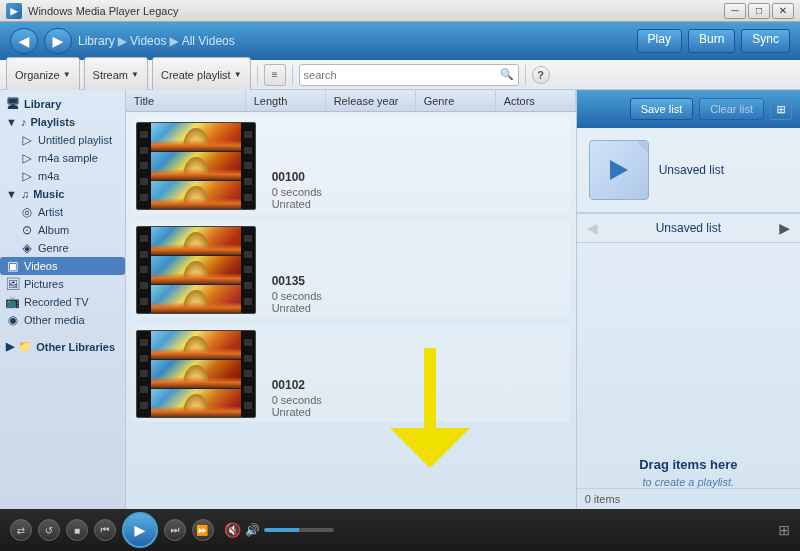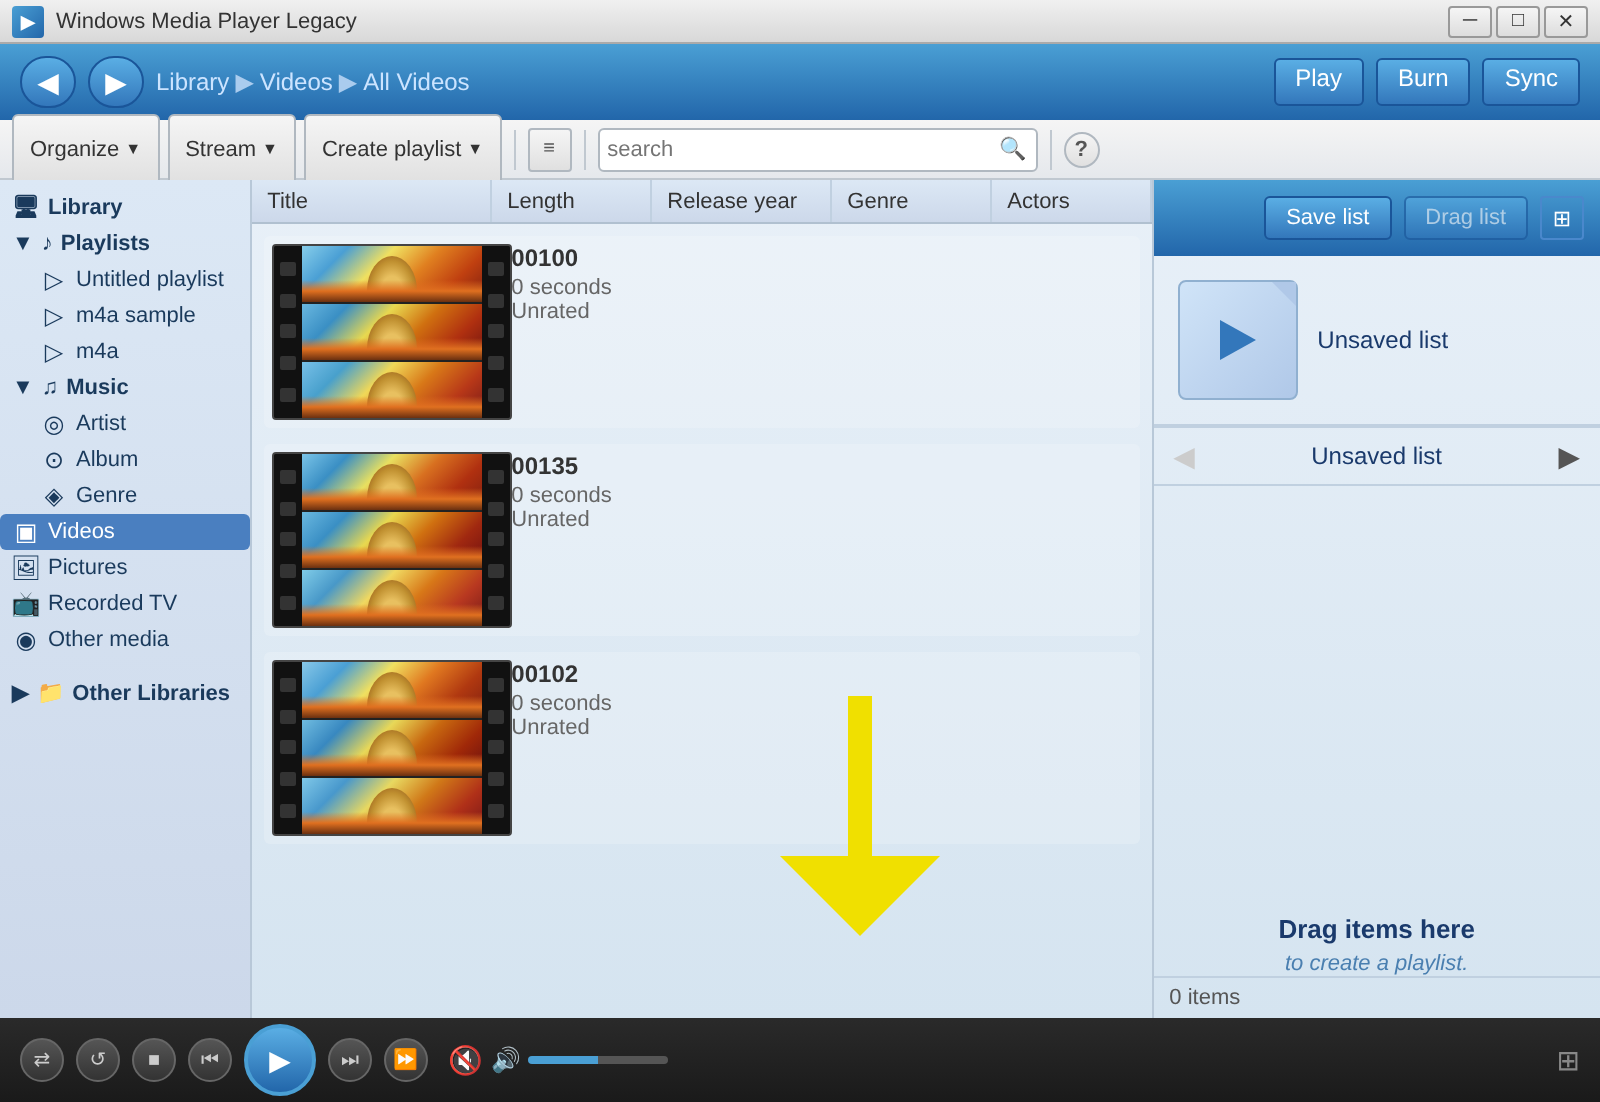--- a/index.html
+++ b/index.html
@@ -222,22 +222,22 @@
       flex: 1;
       overflow-y: auto;
       padding: 6px;
       display: flex;
       flex-direction: column;
       gap: 8px;
     }
 
     .video-row {
       display: flex;
-      align-items: flex-start;
-      gap: 0;
+      align-items: flex-end;
+      gap: 16px;
       background: rgba(255,255,255,0.2);
       border-radius: 3px;
       padding: 4px;
     }
     .filmstrip {
       width: 120px;
       height: 88px;
       background: #222;
       border: 1px solid #444;
       display: flex;
@@ -663,21 +663,21 @@
           <div class="video-meta">Unrated</div>
         </div>
       </div>
 
     </div>
   </div>
 
   <div id="right-panel">
     <div id="right-panel-top">
       <div class="rp-btn">Save list</div>
-      <div class="rp-btn disabled" style="opacity:0.6;">Drag list</div>
+      <div class="rp-btn disabled" style="opacity:0.6;">Clear list</div>
       <div style="width:22px;height:22px;border:1px solid #4a88cc;border-radius:2px;display:flex;align-items:center;justify-content:center;color:white;font-size:11px;cursor:pointer;">⊞</div>
     </div>
 
     <div style="padding:12px;display:flex;align-items:center;gap:10px;border-bottom:1px solid #c0d0e0;">
       <div class="playlist-icon-box">
         <div class="play-triangle"></div>
       </div>
       <span style="font-size:12px;color:#1a3a6c;">Unsaved list</span>
     </div>
 

